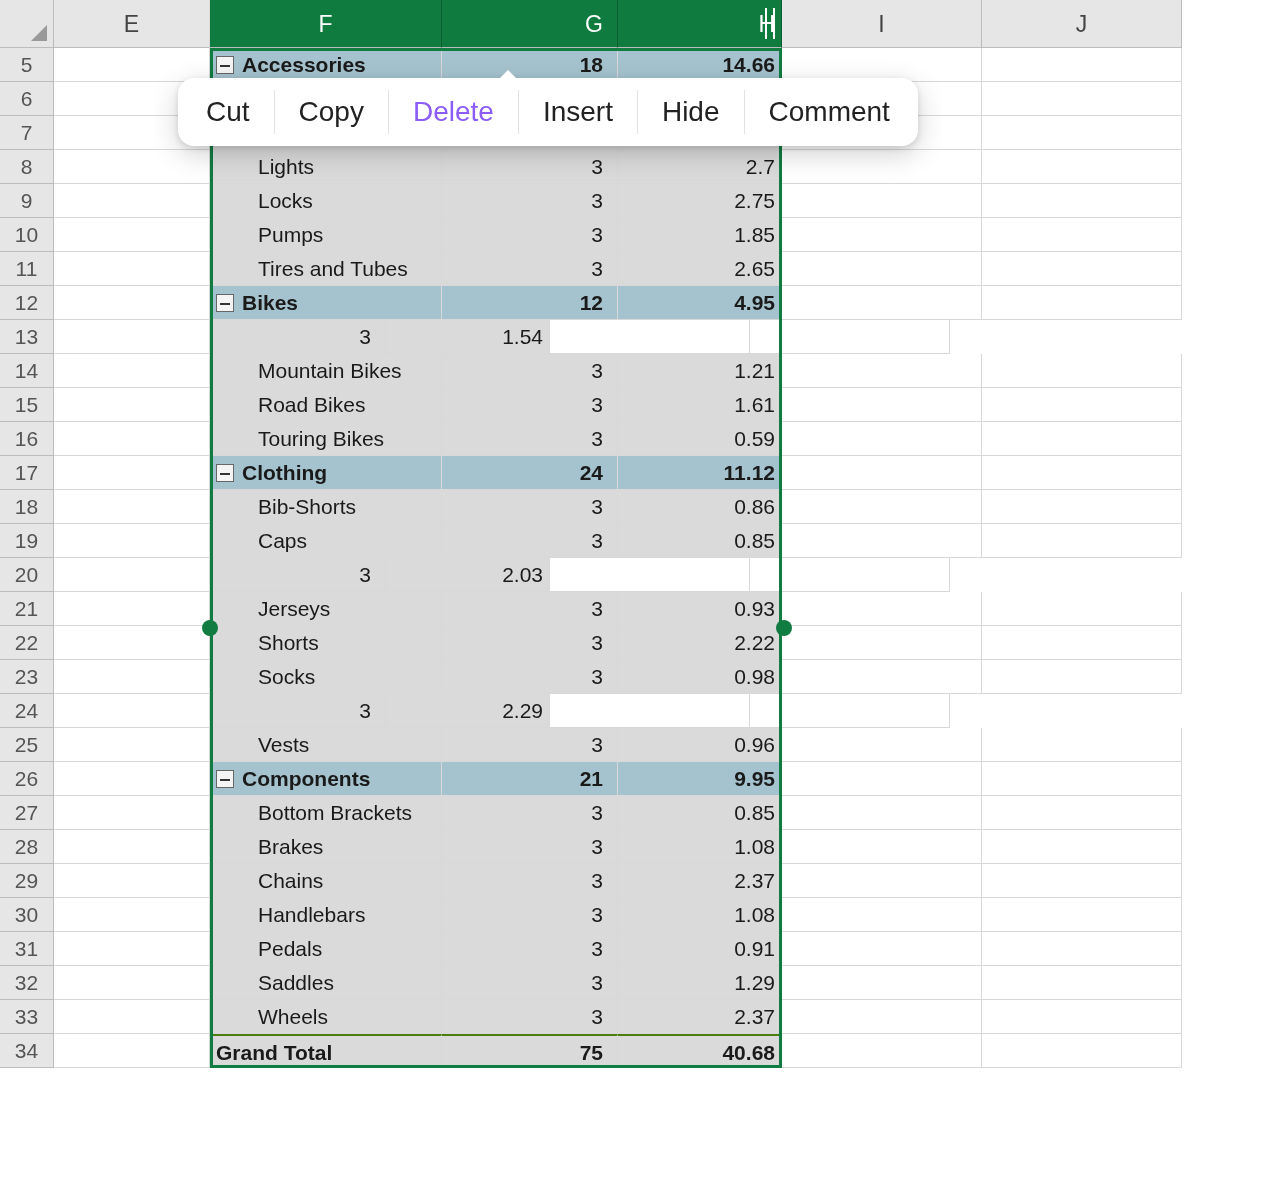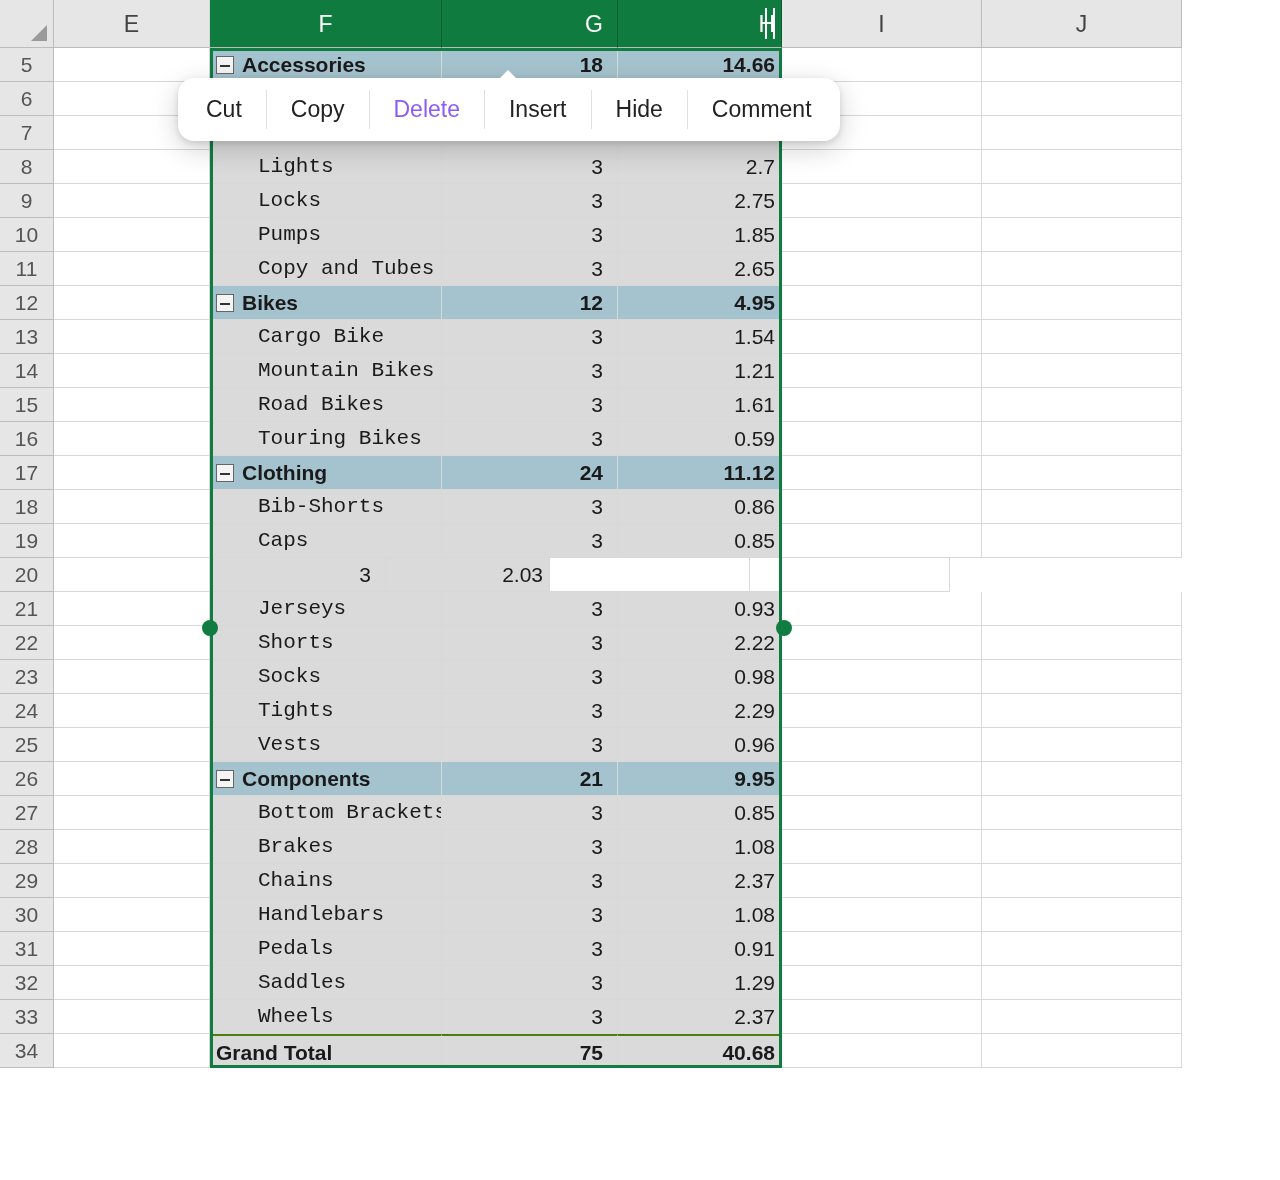--- a/index.html
+++ b/index.html
@@ -117,21 +117,21 @@
   }
   .sel-left{ left:202px; top:620px; }
   .sel-right{ left:776px; top:620px; }
 
   
   .pv { background:#dadada; }
   .group { background:#a5c3ce; font-weight:700; }
   .gtotal { background:#dadada; font-weight:700; border-top:2px solid #4d7c0f;}
   .gtotal.first{ padding-left:6px; }
   .fcol { display:flex; align-items:center; }
-  .fcol.subitem { padding-left:48px;font-family:Liberation Mono, monospace; }
+  .fcol.subitem { padding-left:48px; }
   .collapse-btn{
     width:18px;height:18px;
     border:1px solid #666;
     background:#f4f4f4;
     margin-right:8px;
     position:relative;
     flex:none;
   }
   .collapse-btn::before{
     content:"";
@@ -144,21 +144,21 @@
   .ctx{
     position:absolute;
     left:178px;
     top:78px;
     display:flex;
     background:#fff;
     border-radius:16px;
     box-shadow:0 8px 28px rgba(0,0,0,.18), 0 2px 6px rgba(0,0,0,.12);
     padding:4px;
     z-index:20;
-    font-size:23px;
+    font-size:28px;
   }
   .ctx .mi{
     padding:14px 24px;
     cursor:pointer;
     border-radius:10px;
     color:#222;
     position:relative;
   }
   .ctx .sep{
     width:1px;
@@ -248,42 +248,41 @@
         <div class="cell cE"></div>
         <div class="cell cF pv fcol subitem">Pumps</div>
         <div class="cell cG pv">3</div>
         <div class="cell cH pv">1.85</div>
         <div class="cell cI"></div>
         <div class="cell cJ"></div>
       </div>
       <div class="row">
         <div class="rh">11</div>
         <div class="cell cE"></div>
-        <div class="cell cF pv fcol subitem">Copy and Tubes</div>
+        <div class="cell cF pv fcol subitem">Tires and Tubes</div>
         <div class="cell cG pv">3</div>
         <div class="cell cH pv">2.65</div>
         <div class="cell cI"></div>
         <div class="cell cJ"></div>
       </div>
       <div class="row">
         <div class="rh">12</div>
         <div class="cell cE"></div>
         <div class="cell cF group fcol">
           <span class="collapse-btn"></span>
           <span>Bikes</span>
         </div>
         <div class="cell cG group">12</div>
         <div class="cell cH group">4.95</div>
         <div class="cell cI"></div>
         <div class="cell cJ"></div>
       </div>
       <div class="row">
         <div class="rh">13</div>
         <div class="cell cE"></div>
-        <div class="cell cF pv fcol subitem">Cargo Bike</div>
         <div class="cell cG pv">3</div>
         <div class="cell cH pv">1.54</div>
         <div class="cell cI"></div>
         <div class="cell cJ"></div>
       </div>
       <div class="row">
         <div class="rh">14</div>
         <div class="cell cE"></div>
         <div class="cell cF pv fcol subitem">Mountain Bikes</div>
         <div class="cell cG pv">3</div>
@@ -370,21 +369,20 @@
         <div class="cell cE"></div>
         <div class="cell cF pv fcol subitem">Socks</div>
         <div class="cell cG pv">3</div>
         <div class="cell cH pv">0.98</div>
         <div class="cell cI"></div>
         <div class="cell cJ"></div>
       </div>
       <div class="row">
         <div class="rh">24</div>
         <div class="cell cE"></div>
-        <div class="cell cF pv fcol subitem">Tights</div>
         <div class="cell cG pv">3</div>
         <div class="cell cH pv">2.29</div>
         <div class="cell cI"></div>
         <div class="cell cJ"></div>
       </div>
       <div class="row">
         <div class="rh">25</div>
         <div class="cell cE"></div>
         <div class="cell cF pv fcol subitem">Vests</div>
         <div class="cell cG pv">3</div>

